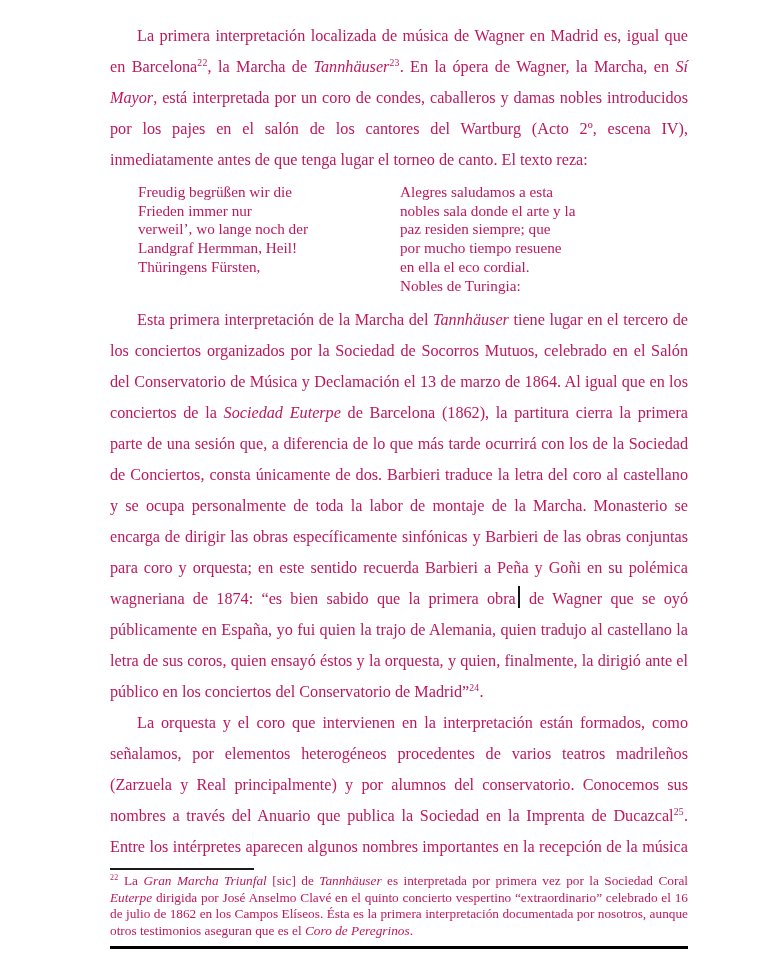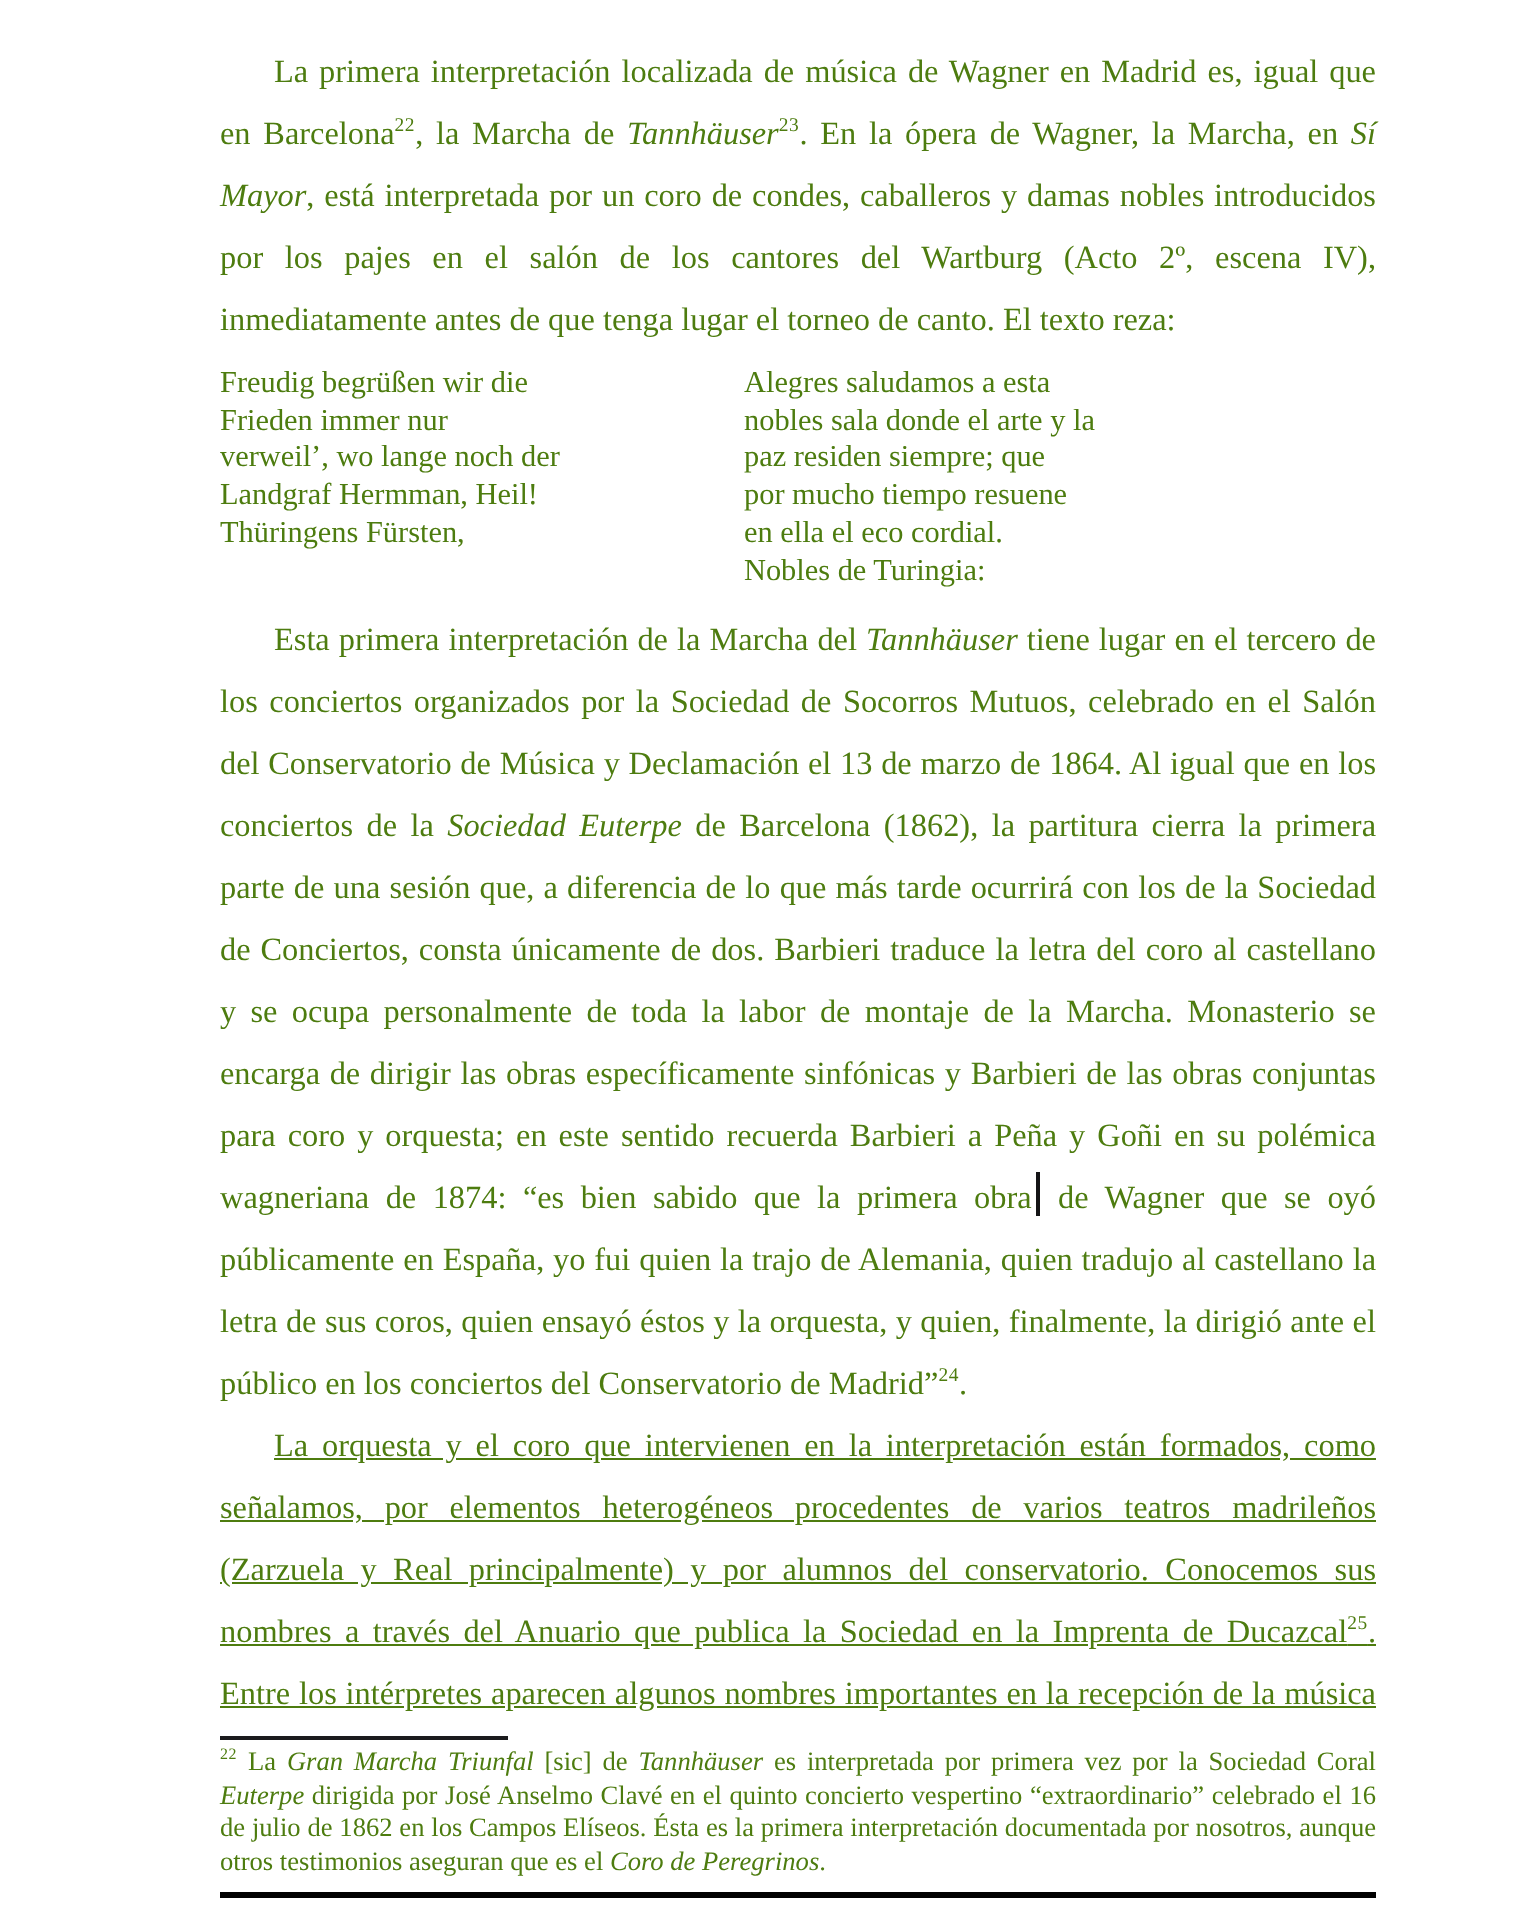--- a/index.html
+++ b/index.html
@@ -2,51 +2,50 @@
 <html><head>
 <meta charset="utf-8">
 <style>
   html, body { margin: 0; padding: 0; background: #ffffff; }
   .page {
     position: relative;
     width: 765px;
     height: 955px;
     background: #ffffff;
     overflow: hidden;
-    color: #4d7c0f;
+    color: #be185d;
     font-family: "Liberation Serif", "DejaVu Serif", serif;
   }
   .content {
     position: absolute;
     left: 110px;
     top: 21px;
     width: 578px;
   }
   p.body {
     margin: 0;
     font-size: 16.2px;
     line-height: 31px;
     text-align: justify;
     text-indent: 27px;
   }
   p.body.continues {
     text-align-last: justify;
-    text-decoration: underline;
     -moz-text-align-last: justify;
   }
   .gap-before { margin-top: 11px; }
   sup {
     font-size: 0.60em;
     line-height: 0;
     vertical-align: super;
     letter-spacing: 0.3px;
   }
   .verse {
     display: flex;
-    margin: 7px 0 10px 0;
+    margin: 7px 0 10px 28px;
     font-size: 15.2px;
     line-height: 18.7px;
   }
   .verse-col { white-space: nowrap; }
   .verse-col.german { width: 262px; }
   .verse-col.spanish { flex: 1; }
   .cursor {
     display: inline-block;
     width: 2px;
     height: 22px;

